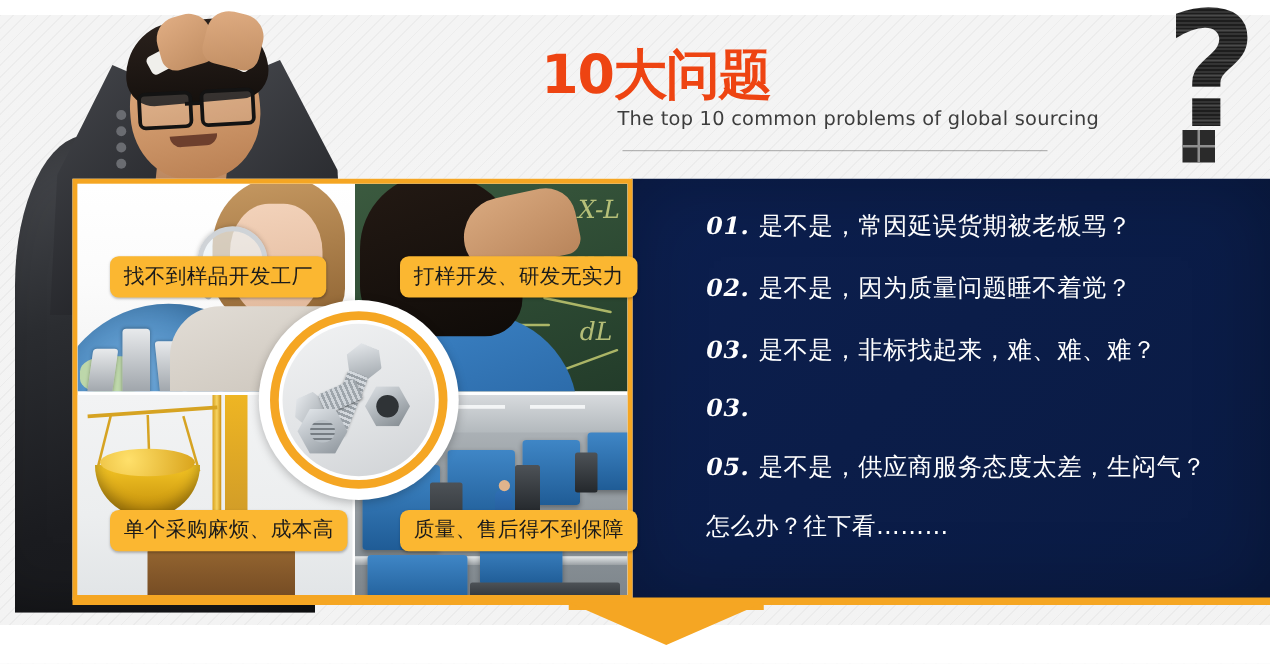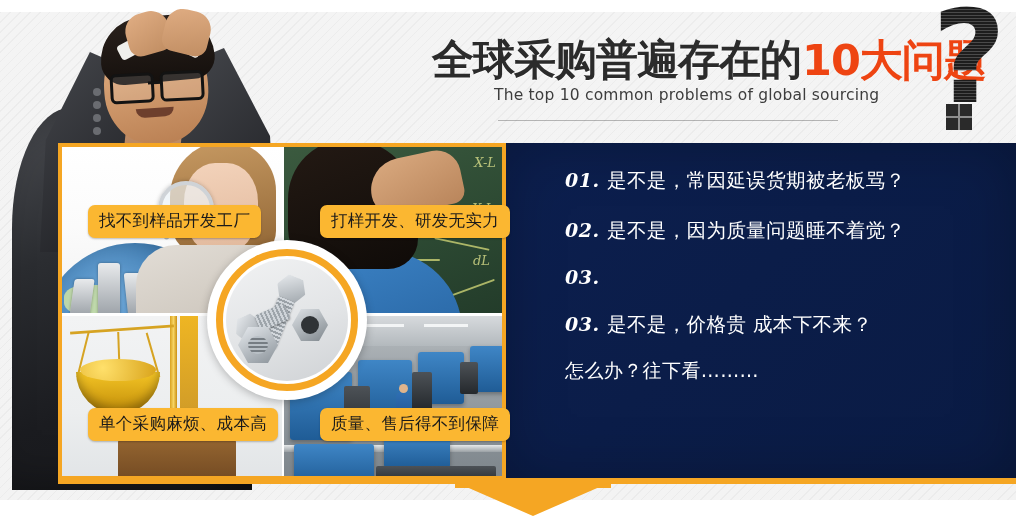--- a/index.html
+++ b/index.html
@@ -216,21 +216,21 @@
   .chalk{position:absolute;inset:0;opacity:.75;}
   .chalk s{position:absolute;display:block;background:#d8dc7a;text-decoration:none;height:2px;border-radius:2px;}
   .chalk s:nth-child(1){left:92px;top:18px;width:54px;transform:rotate(-14deg);}
   .chalk s:nth-child(2){left:132px;top:34px;width:46px;transform:rotate(18deg);}
   .chalk s:nth-child(3){left:74px;top:52px;width:92px;}
   .chalk s:nth-child(4){left:104px;top:72px;width:60px;transform:rotate(-8deg);}
   .chalk s:nth-child(5){left:150px;top:96px;width:56px;transform:rotate(12deg);}
   .chalk s:nth-child(6){left:86px;top:112px;width:70px;}
   .chalk s:nth-child(7){left:164px;top:140px;width:48px;transform:rotate(-20deg);}
   .chalk em{
-    position:absolute;font-style:italic;color:#e3e68f;font-size:13px;
+    position:absolute;font-style:italic;color:#e3e68f;font-size:20px;
     font-family:"DejaVu Serif","Liberation Serif",serif;
   }
   .chalk em:nth-of-type(1){right:6px;top:8px;}
   .chalk em:nth-of-type(2){right:8px;top:54px;}
   .chalk em:nth-of-type(3){right:12px;top:106px;}
   .boy-hair{
     position:absolute;left:4px;top:-8px;width:130px;height:130px;
     background:linear-gradient(160deg,#241a14,#0f0b08);border-radius:60px 70px 30px 40px;
   }
   .boy-arm{
@@ -401,21 +401,20 @@
       </div>
     <div class="man-mouth"></div>
     <div class="cuff cuff-l"></div>
     <div class="cuff cuff-r"></div>
     <div class="hand hand-l"></div>
     <div class="hand hand-r"></div>
   </div>
 
   <div class="header">
     <div class="title-row">
-      <span class="t-black">全球采购普遍存在的</span>
       <span class="t-orange">10大问题</span>
     </div>
     <div class="subtitle">The top 10 common problems of global sourcing</div>
   </div>
   <div class="sub-rule"></div>
 
   <div class="qmark">
     <div class="glyph">?</div>
     <div class="qdot"></div>
   </div>
@@ -426,24 +425,28 @@
       <div class="qrow">
         <span class="qnum">01.</span>
         <span class="qtxt">是不是，常因延误货期被老板骂？</span>
       </div>
       <div class="qrow">
         <span class="qnum">02.</span>
         <span class="qtxt">是不是，因为质量问题睡不着觉？</span>
       </div>
       <div class="qrow">
         <span class="qnum">03.</span>
+        <span class="qtxt">是不是，非标找起来，难、难、难？</span>
       </div>
       <div class="qrow">
         <span class="qnum">03.</span>
-        <span class="qtxt">是不是，价格贵 成本下不来？</span>
+      </div>
+      <div class="qrow">
+        <span class="qnum">05.</span>
+        <span class="qtxt">是不是，供应商服务态度太差，生闷气？</span>
       </div>
 
       <div class="qfoot">怎么办？往下看………</div>
     </div>
   </div>
 
   <div class="collage">
 
     <div class="cell c-tl">
       <div class="globe">

